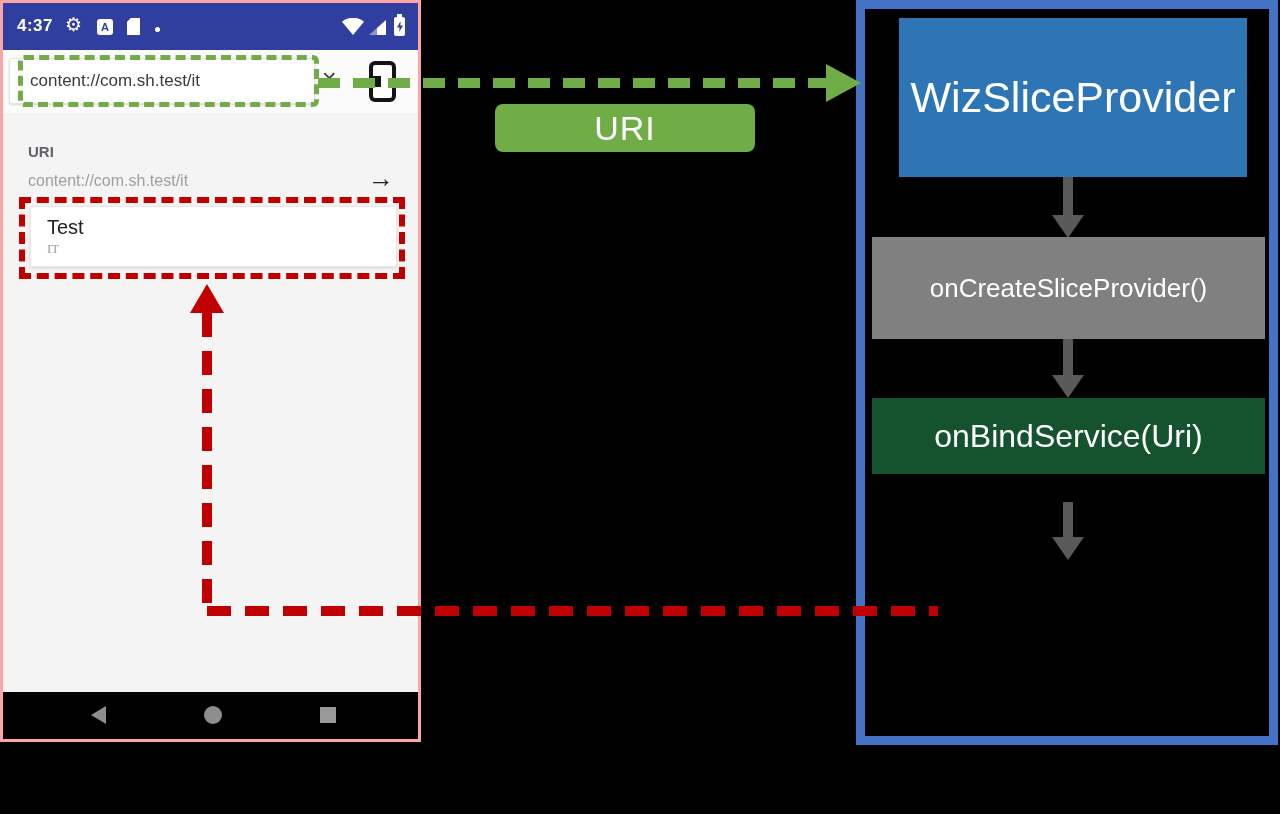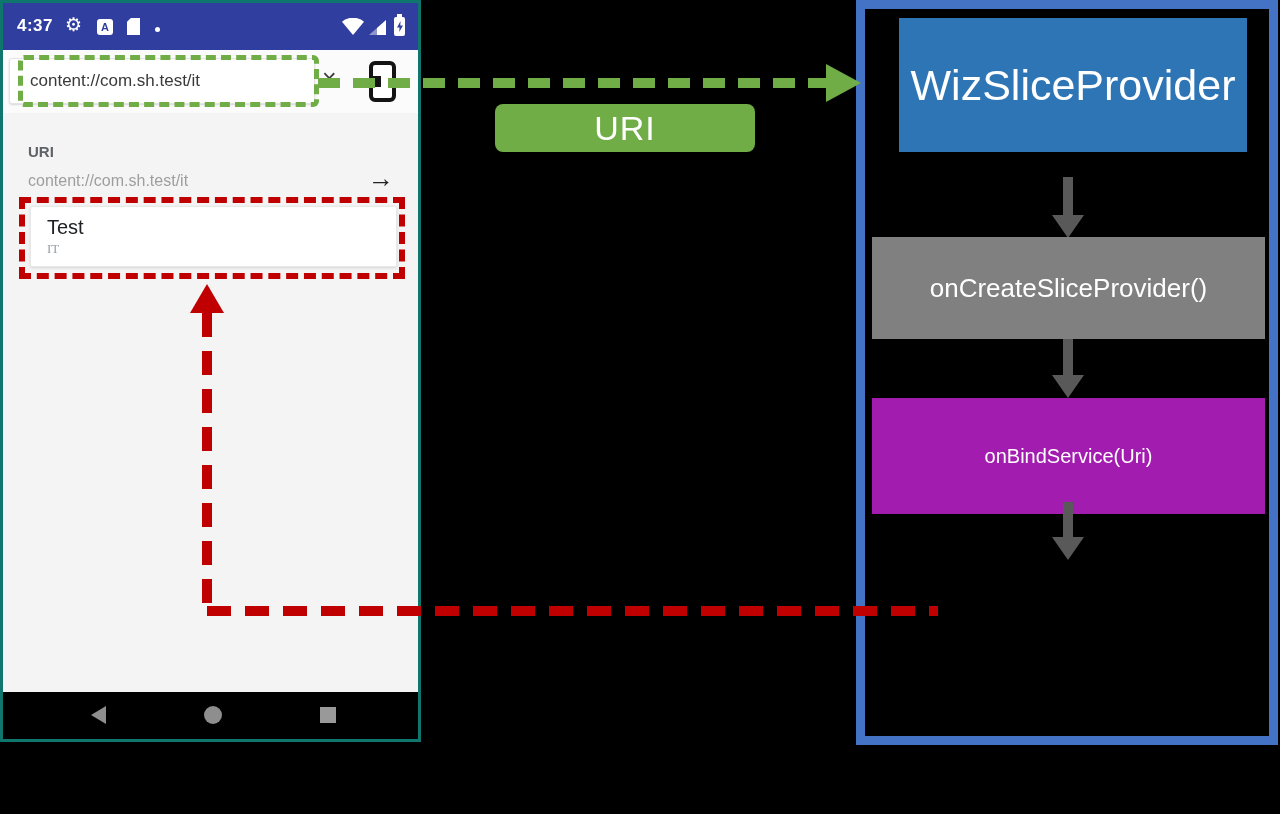--- a/index.html
+++ b/index.html
@@ -2,21 +2,21 @@
 <html><head>
 <meta charset="utf-8">
 <style>
   html,body { margin:0; padding:0; background:#000; }
   .stage {
     position:relative; width:1280px; height:814px; background:#000;
     overflow:hidden; font-family:"Liberation Sans", sans-serif;
   }
 
   
-  .phone { position:absolute; left:0; top:0; width:421px; height:742px; background:#0f766e; z-index:2; }
+  .phone { position:absolute; left:0; top:0; width:421px; height:742px; background:#fca5a5; z-index:2; }
   .statusbar {
     position:absolute; left:3px; top:3px; width:415px; height:47px;
     background:#303F9F; color:#fff; display:flex; align-items:center;
   }
   .sb-time { position:absolute; left:14px; top:13px; font-size:17px; font-weight:700; letter-spacing:.5px; }
   .sb-gear { position:absolute; left:62px; top:10px; font-size:19px; color:#fff; }
   .sb-abadge {
     position:absolute; left:94px; top:16px; width:16px; height:16px; background:#fff; border-radius:3px;
     color:#303F9F; font-size:11px; font-weight:700; text-align:center; line-height:16px;
   }
@@ -82,23 +82,23 @@
   .nav-home { position:absolute; left:201px; top:14px; width:18px; height:18px; border-radius:50%; background:#8E8E8E; }
   .nav-recents { position:absolute; left:317px; top:15px; width:16px; height:16px; background:#999; }
 
   
   .blue-frame {
     position:absolute; left:856px; top:0; width:422px; height:745px;
     border:9px solid #4472C4; box-sizing:border-box; z-index:1;
   }
   .node { position:absolute; display:flex; align-items:center; justify-content:center;
           color:#fff; text-align:center; z-index:3; font-weight:300; }
-  .node-provider { left:899px; top:18px; width:348px; height:134px; background:#2E75B6; font-size:43px; }
+  .node-provider { left:899px; top:18px; width:348px; height:159px; background:#2E75B6; font-size:43px; }
   .node-oncreate { left:872px; top:237px; width:393px; height:102px; background:#808080; font-size:26px; }
-  .node-onbind  { left:872px; top:398px; width:393px; height:116px; background:#a21caf; font-size:20px; }
+  .node-onbind  { left:872px; top:398px; width:393px; height:76px; background:#14532d; font-size:32px; }
   .node-slice   { left:938px; top:560px; width:260px; height:102px; background:#C00000; border-radius:24px; font-size:38px; }
 
   .varrow-shaft { position:absolute; width:10px; background:#595959; z-index:3; }
   .varrow-head {
     position:absolute; width:0; height:0; z-index:3;
     border-left:16px solid transparent; border-right:16px solid transparent; border-top:23px solid #595959;
   }
   .a1s { left:1063px; top:177px; height:39px; } .a1h { left:1052px; top:215px; }
   .a2s { left:1063px; top:339px; height:37px; } .a2h { left:1052px; top:375px; }
   .a3s { left:1063px; top:502px; height:36px; } .a3h { left:1052px; top:537px; }

